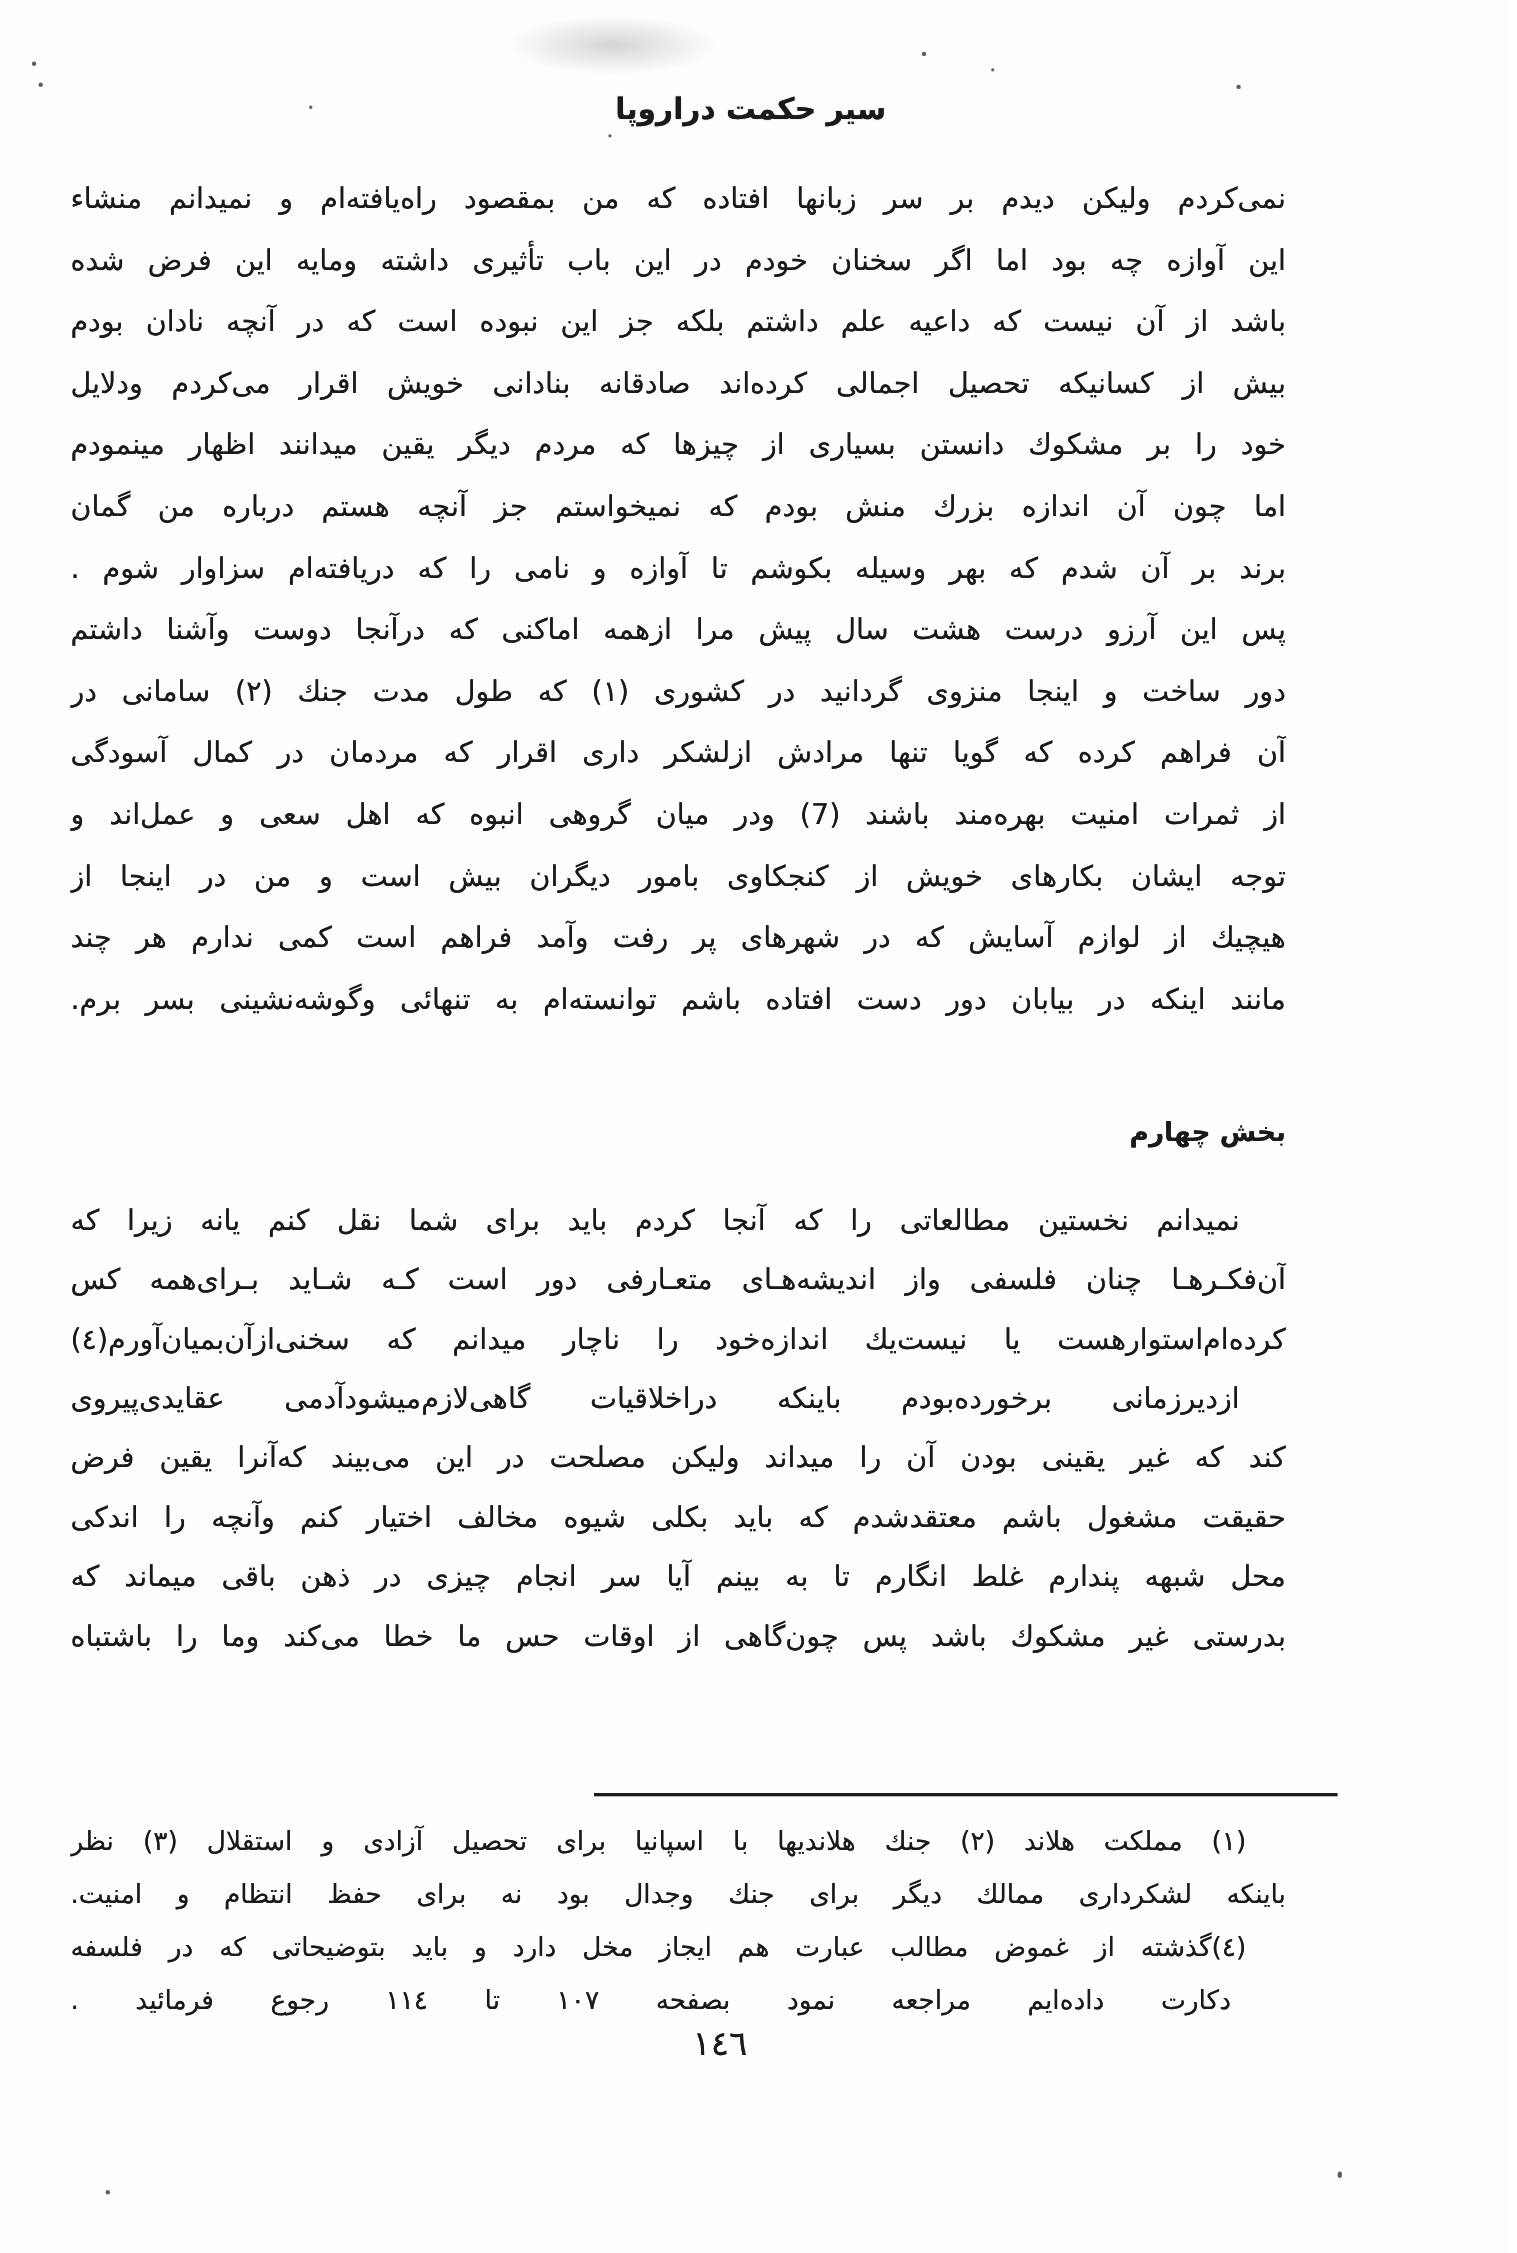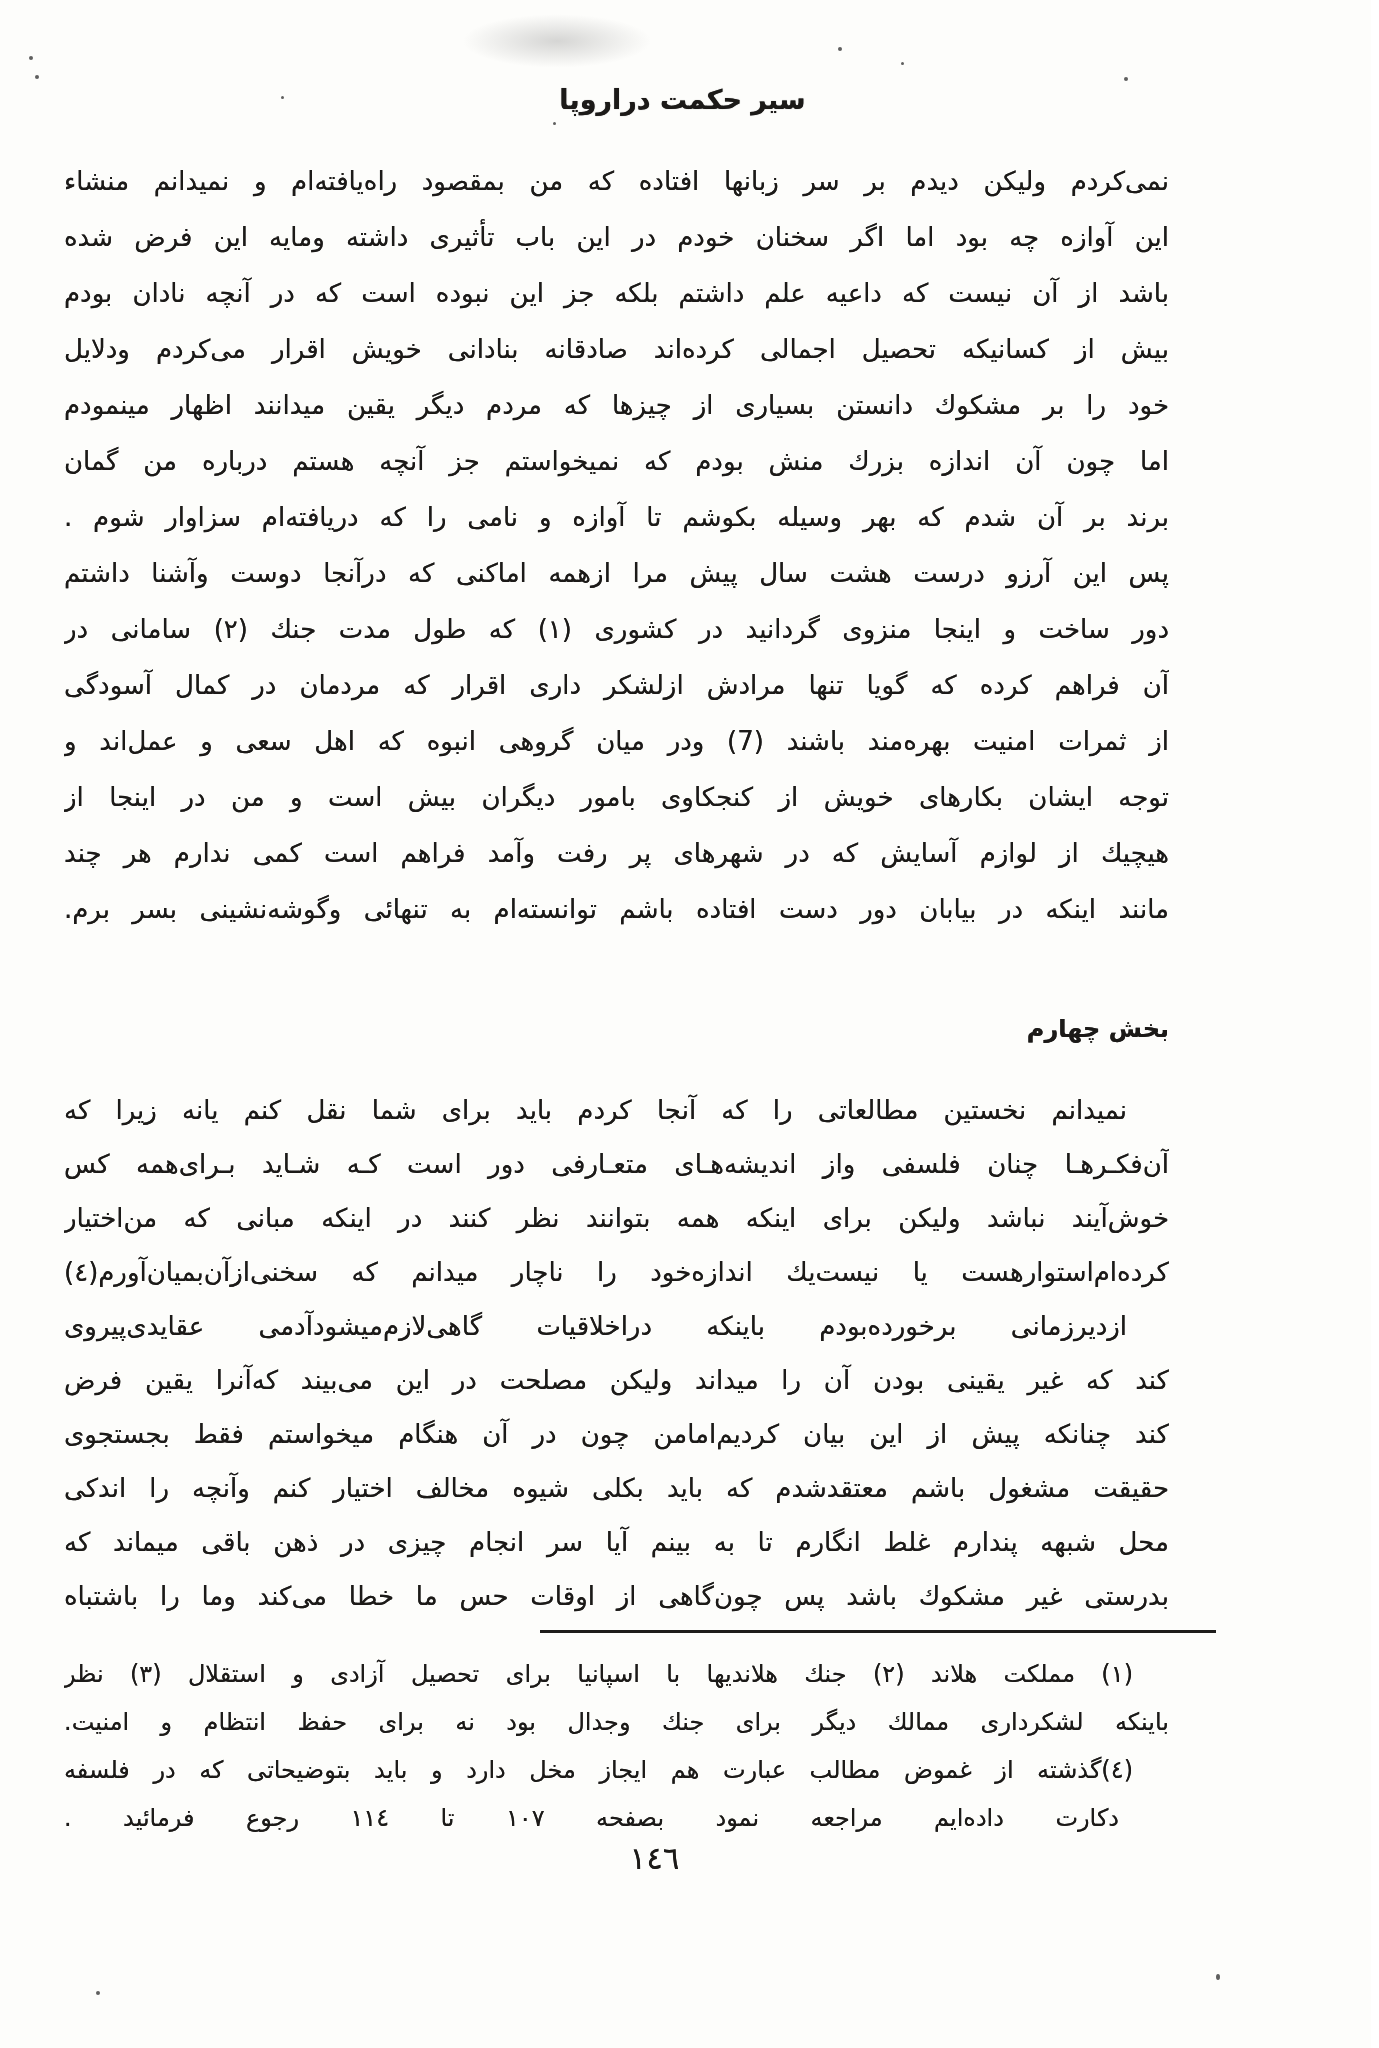--- a/index.html
+++ b/index.html
@@ -99,25 +99,23 @@
         <div class="body-line">توجه ایشان بکارهای خویش از کنجکاوی بامور دیگران بیش است و من در اینجا از</div>
         <div class="body-line">هیچیك از لوازم آسایش که در شهرهای پر رفت وآمد فراهم است کمی ندارم هر چند</div>
         <div class="body-line">مانند اینکه در بیابان دور دست افتاده باشم توانسته‌ام به تنهائی وگوشه‌نشینی بسر برم.</div>
       </div>
 
     <div class="section-heading">بخش چهارم</div>
 
     <div class="para para2">
         <div class="body-line indent">نمیدانم نخستین مطالعاتی را که آنجا کردم باید برای شما نقل کنم یانه زیرا که</div>
         <div class="body-line">آن‌فکـرهـا چنان فلسفی واز اندیشه‌هـای متعـارفی دور است کـه شـاید بـرای‌همه کس</div>
-        <div class="body-line">خوش‌آیند نباشد ولیکن برای اینکه همه بتوانند نظر کنند در اینکه مبانی که من‌اختیار</div>
         <div class="body-line">کرده‌ام‌استوارهست یا نیست‌یك اندازه‌خود را ناچار میدانم که سخنی‌ازآن‌بمیان‌آورم(٤)</div>
         <div class="body-line indent">ازدیرزمانی برخورده‌بودم باینکه دراخلاقیات گاهی‌لازم‌میشودآدمی عقایدی‌پیروی</div>
         <div class="body-line">کند که غیر یقینی بودن آن را میداند ولیکن مصلحت در این می‌بیند که‌آنرا یقین فرض</div>
-        <div class="body-line">کند چنانکه پیش از این بیان کردیم‌امامن چون در آن هنگام میخواستم فقط بجستجوی</div>
         <div class="body-line">حقیقت مشغول باشم معتقدشدم که باید بکلی شیوه مخالف اختیار کنم وآنچه را اندکی</div>
         <div class="body-line">محل شبهه پندارم غلط انگارم تا به بینم آیا سر انجام چیزی در ذهن باقی میماند که</div>
         <div class="body-line">بدرستی غیر مشکوك باشد پس چون‌گاهی از اوقات حس ما خطا می‌کند وما را باشتباه</div>
       </div>
 
     <div class="footnotes">
         <div class="footnote-line indent">(۱) مملکت هلاند (۲) جنك هلاندیها با اسپانیا برای تحصیل آزادی و استقلال (۳) نظر</div>
         <div class="footnote-line">باینکه لشکرداری ممالك دیگر برای جنك وجدال بود نه برای حفظ انتظام و امنیت.</div>
         <div class="footnote-line indent">(٤)گذشته از غموض مطالب عبارت هم ایجاز مخل دارد و باید بتوضیحاتی که در فلسفه</div>
         <div class="footnote-line align-start">دکارت داده‌ایم مراجعه نمود بصفحه ۱۰۷ تا ۱۱٤ رجوع فرمائید .</div>

